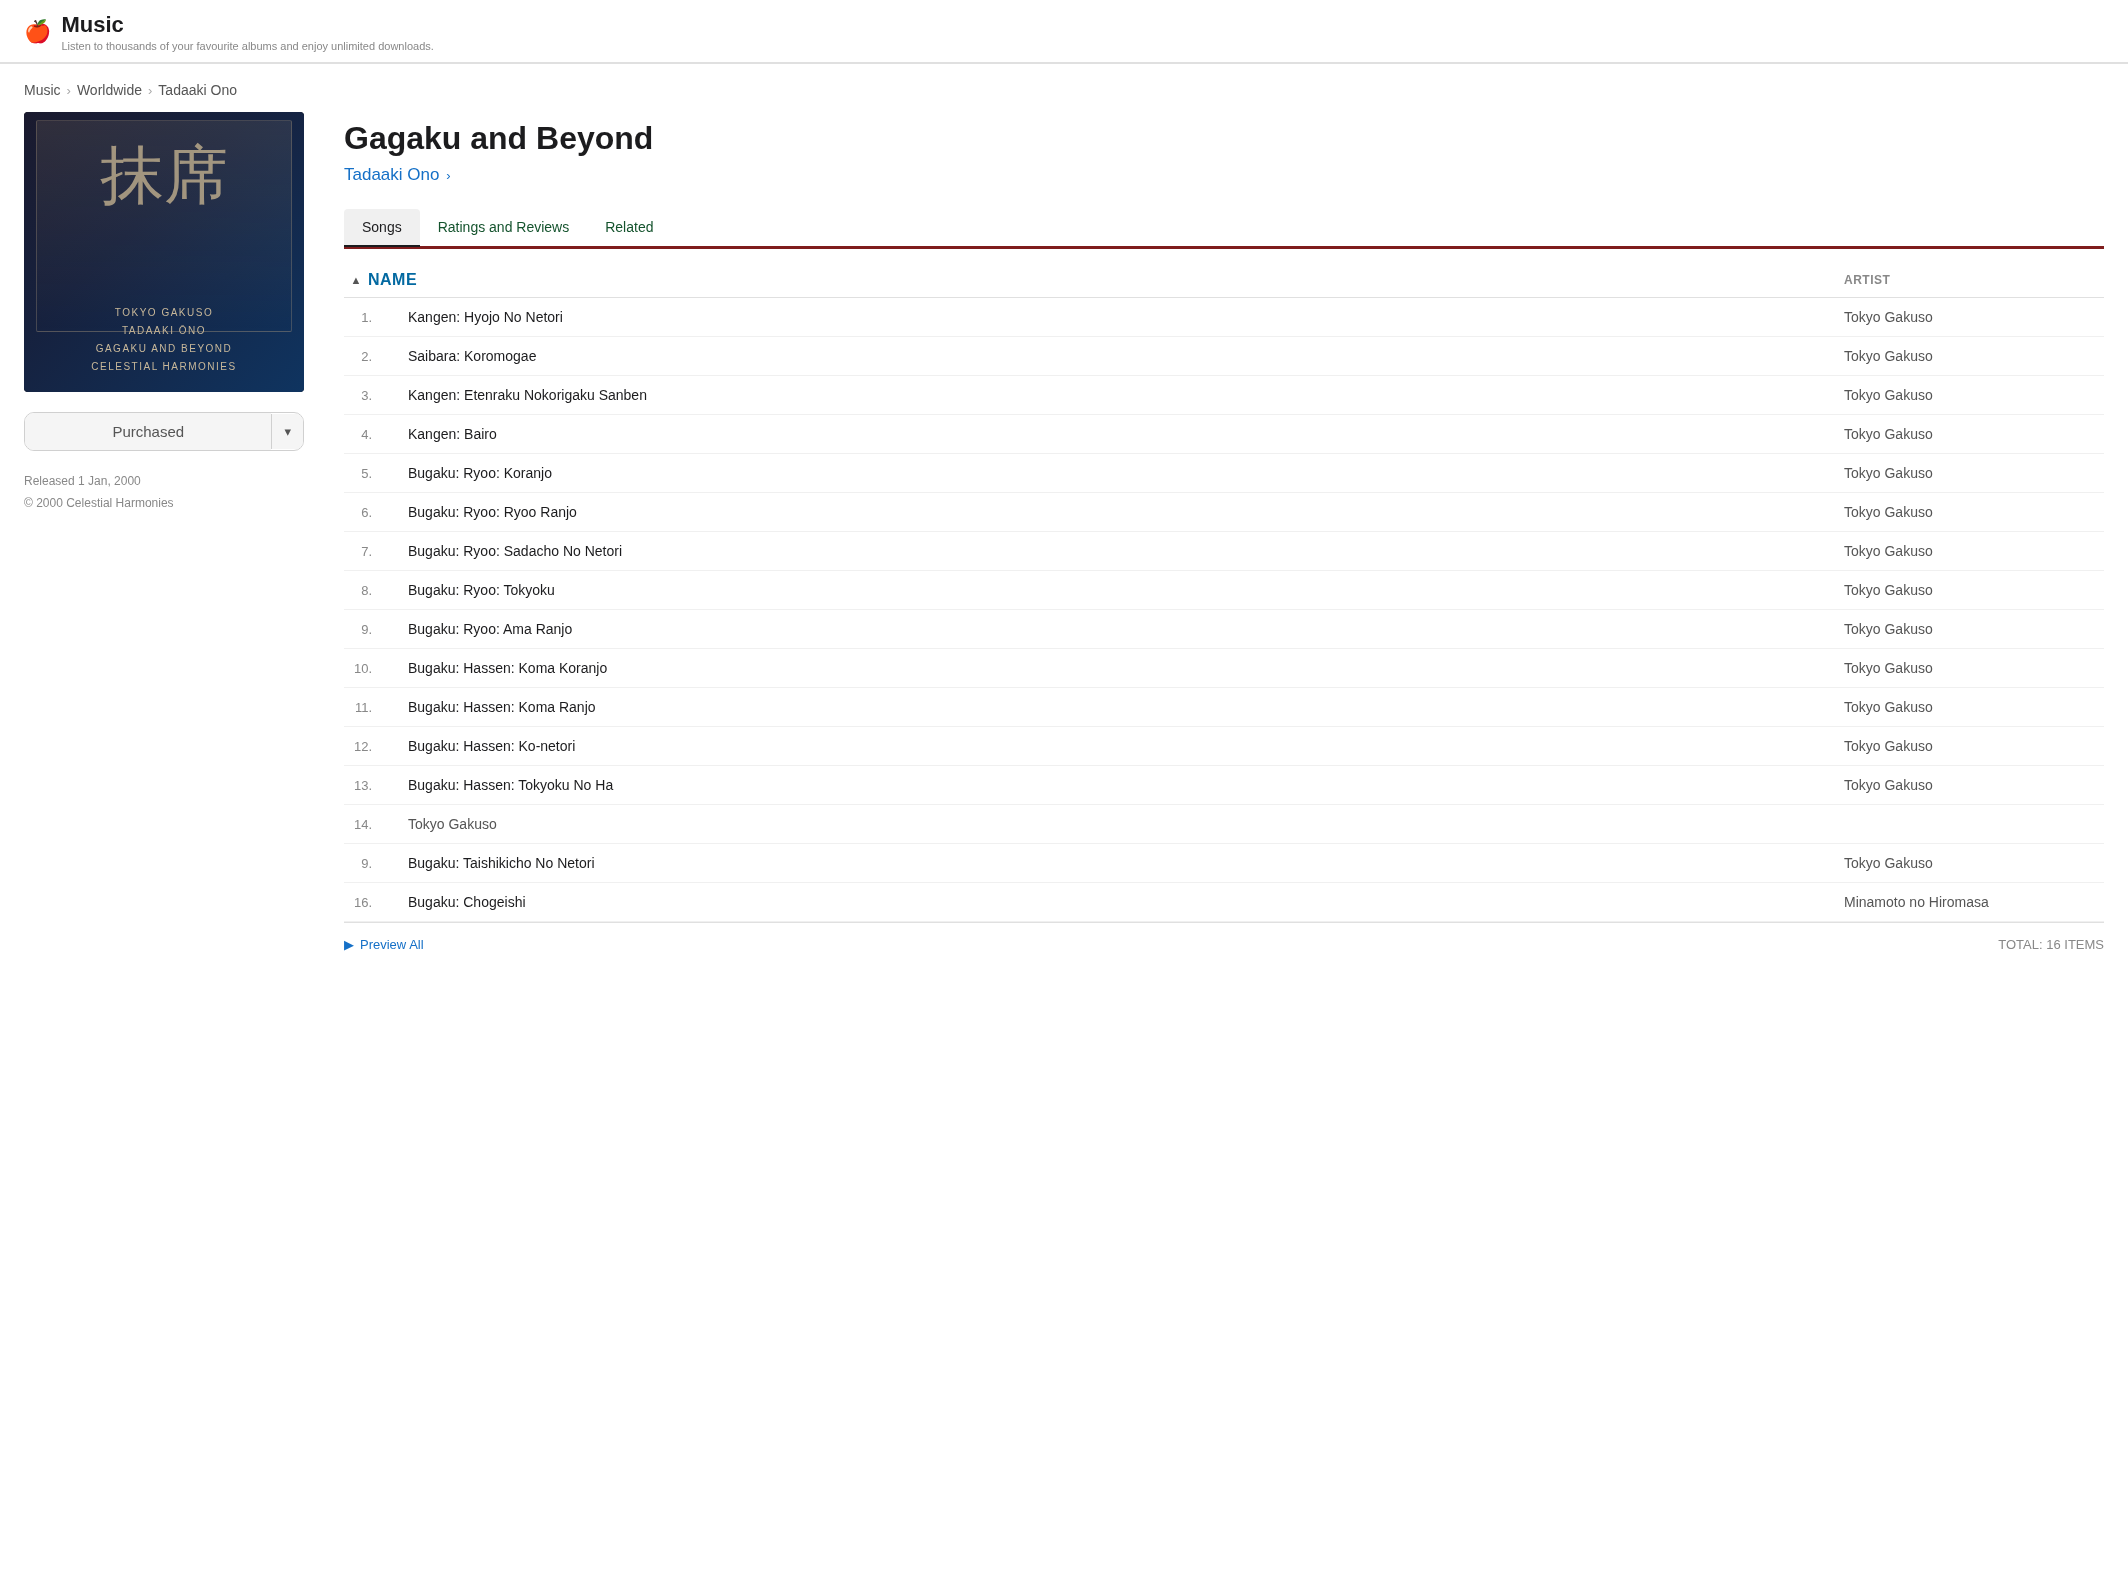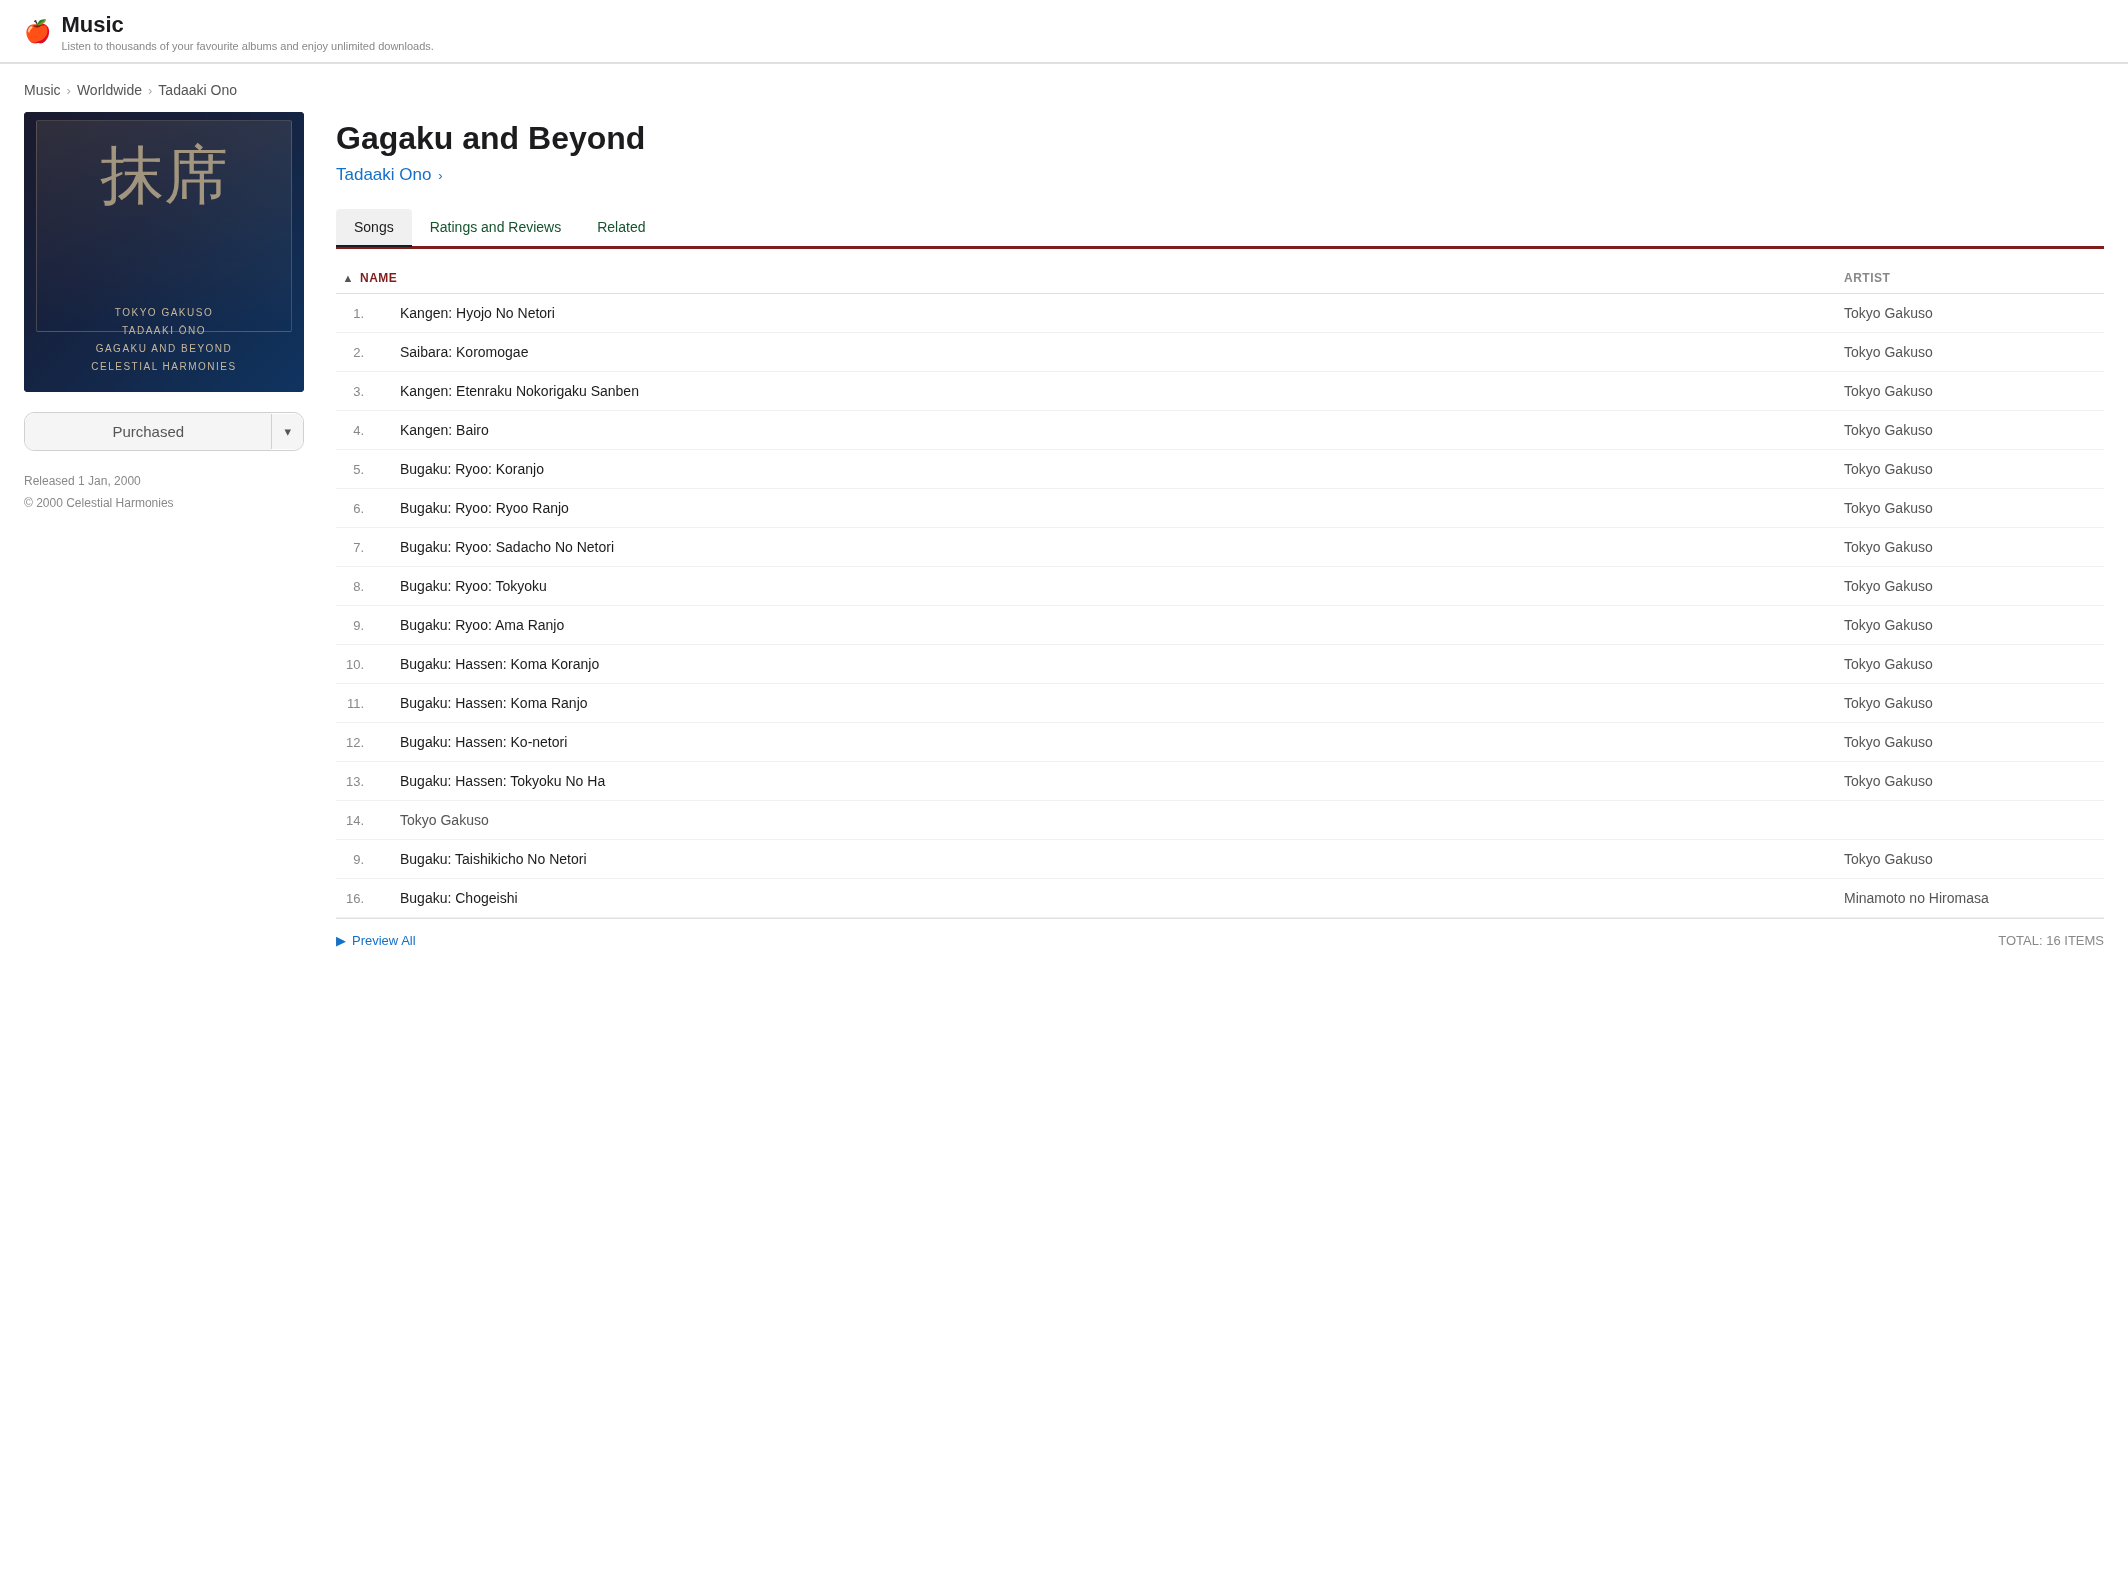--- a/index.html
+++ b/index.html
@@ -10,21 +10,21 @@
     .apple-logo { font-size: 22px; }
     .brand-title { font-size: 22px; font-weight: 700; color: #1c1c1e; }
     .brand-subtitle { font-size: 11px; color: #888; margin-top: 2px; }
 
     .divider-top { border: none; border-top: 1px solid #e0e0e0; margin: 0; }
 
     .breadcrumb { display: flex; align-items: center; gap: 6px; padding: 18px 24px 14px; font-size: 14px; color: #555; }
     .breadcrumb a { color: #555; text-decoration: none; }
     .breadcrumb-sep { color: #aaa; font-size: 13px; }
 
-    .main-content { display: flex; gap: 32px; padding: 0 24px 40px; }
+    .main-content { display: flex; gap: 40px; padding: 0 24px 40px; }
 
     .album-sidebar { flex: 0 0 280px; min-width: 280px; }
     .album-cover { width: 280px; height: 280px; background: #111; display: flex; align-items: center; justify-content: center; overflow: hidden; border-radius: 4px; }
     .album-cover-inner { width: 100%; height: 100%; background: linear-gradient(135deg, #1a1a2e 0%, #16213e 40%, #0f3460 100%); display: flex; flex-direction: column; align-items: center; justify-content: flex-end; padding: 16px; position: relative; }
     .album-cover-text { text-align: center; color: #c8b89a; font-size: 10px; letter-spacing: 1.5px; text-transform: uppercase; line-height: 1.8; }
     .album-cover-kanji { position: absolute; top: 20px; left: 0; right: 0; text-align: center; font-size: 64px; color: #b8a88a; opacity: 0.85; font-family: serif; }
     .album-cover-overlay { position: absolute; top: 8px; left: 12px; right: 12px; bottom: 60px; background: linear-gradient(180deg, rgba(180,160,130,0.15) 0%, transparent 100%); border: 1px solid rgba(180,160,130,0.3); border-radius: 2px; }
 
     .purchased-btn-wrap { display: flex; align-items: center; margin-top: 20px; border: 1px solid #d0d0d0; border-radius: 10px; overflow: hidden; }
     .purchased-btn { flex: 1; padding: 10px 16px; background: #f5f5f5; border: none; font-size: 15px; color: #555; cursor: pointer; text-align: center; }
@@ -35,21 +35,21 @@
     .album-details { flex: 1; min-width: 0; }
     .album-title { font-size: 32px; font-weight: 700; color: #1c1c1e; margin-bottom: 8px; margin-top: 8px; }
     .album-artist { font-size: 17px; color: #1570c7; margin-bottom: 24px; cursor: pointer; }
     .artist-chevron { font-size: 13px; color: #1570c7; margin-left: 2px; }
 
     .tabs { display: flex; gap: 0; border-bottom: 3px solid #7f1d1d; margin-bottom: 12px; }
     .tab { padding: 10px 18px; font-size: 14px; color: #14532d; cursor: pointer; border: none; background: none; border-bottom: 2px solid transparent; margin-bottom: -1px; }
     .tab.active { color: #1c1c1e; border-bottom: 2px solid #1c1c1e; background: #f0f0f0; border-radius: 4px 4px 0 0; }
     .track-list-header { display: flex; padding: 10px 0 8px; border-bottom: 1px solid #e0e0e0; align-items: center; }
     .col-sort { width: 24px; flex: 0 0 24px; color: #888; font-size: 12px; text-align: center; }
-    .col-name { flex: 1; font-size: 12px; font-weight: 600; color: #7f1d1d; letter-spacing: 0.5px; text-transform: uppercase; }
+    .col-name { flex: 1; font-size: 16px; font-weight: 600; color: #0369a1; letter-spacing: 0.5px; text-transform: uppercase; }
     .col-artist { flex: 0 0 260px; font-size: 12px; font-weight: 600; color: #888; letter-spacing: 0.5px; text-transform: uppercase; }
 
     .track-row { display: flex; align-items: center; padding: 11px 0; border-bottom: 1px solid #f0f0f0; }
     .track-num { width: 40px; flex: 0 0 40px; text-align: right; padding-right: 12px; color: #888; font-size: 13px; }
     .track-spacer { width: 24px; flex: 0 0 24px; }
     .track-name { flex: 1; font-size: 14px; color: #1c1c1e; }
     .track-artist { flex: 0 0 260px; font-size: 14px; color: #555; }
 
     .track-list-footer { display: flex; justify-content: space-between; align-items: center; padding: 14px 0; border-top: 1px solid #e0e0e0; margin-top: 0; }
     .preview-all { display: flex; align-items: center; gap: 6px; font-size: 13px; color: #1570c7; cursor: pointer; background: none; border: none; }

